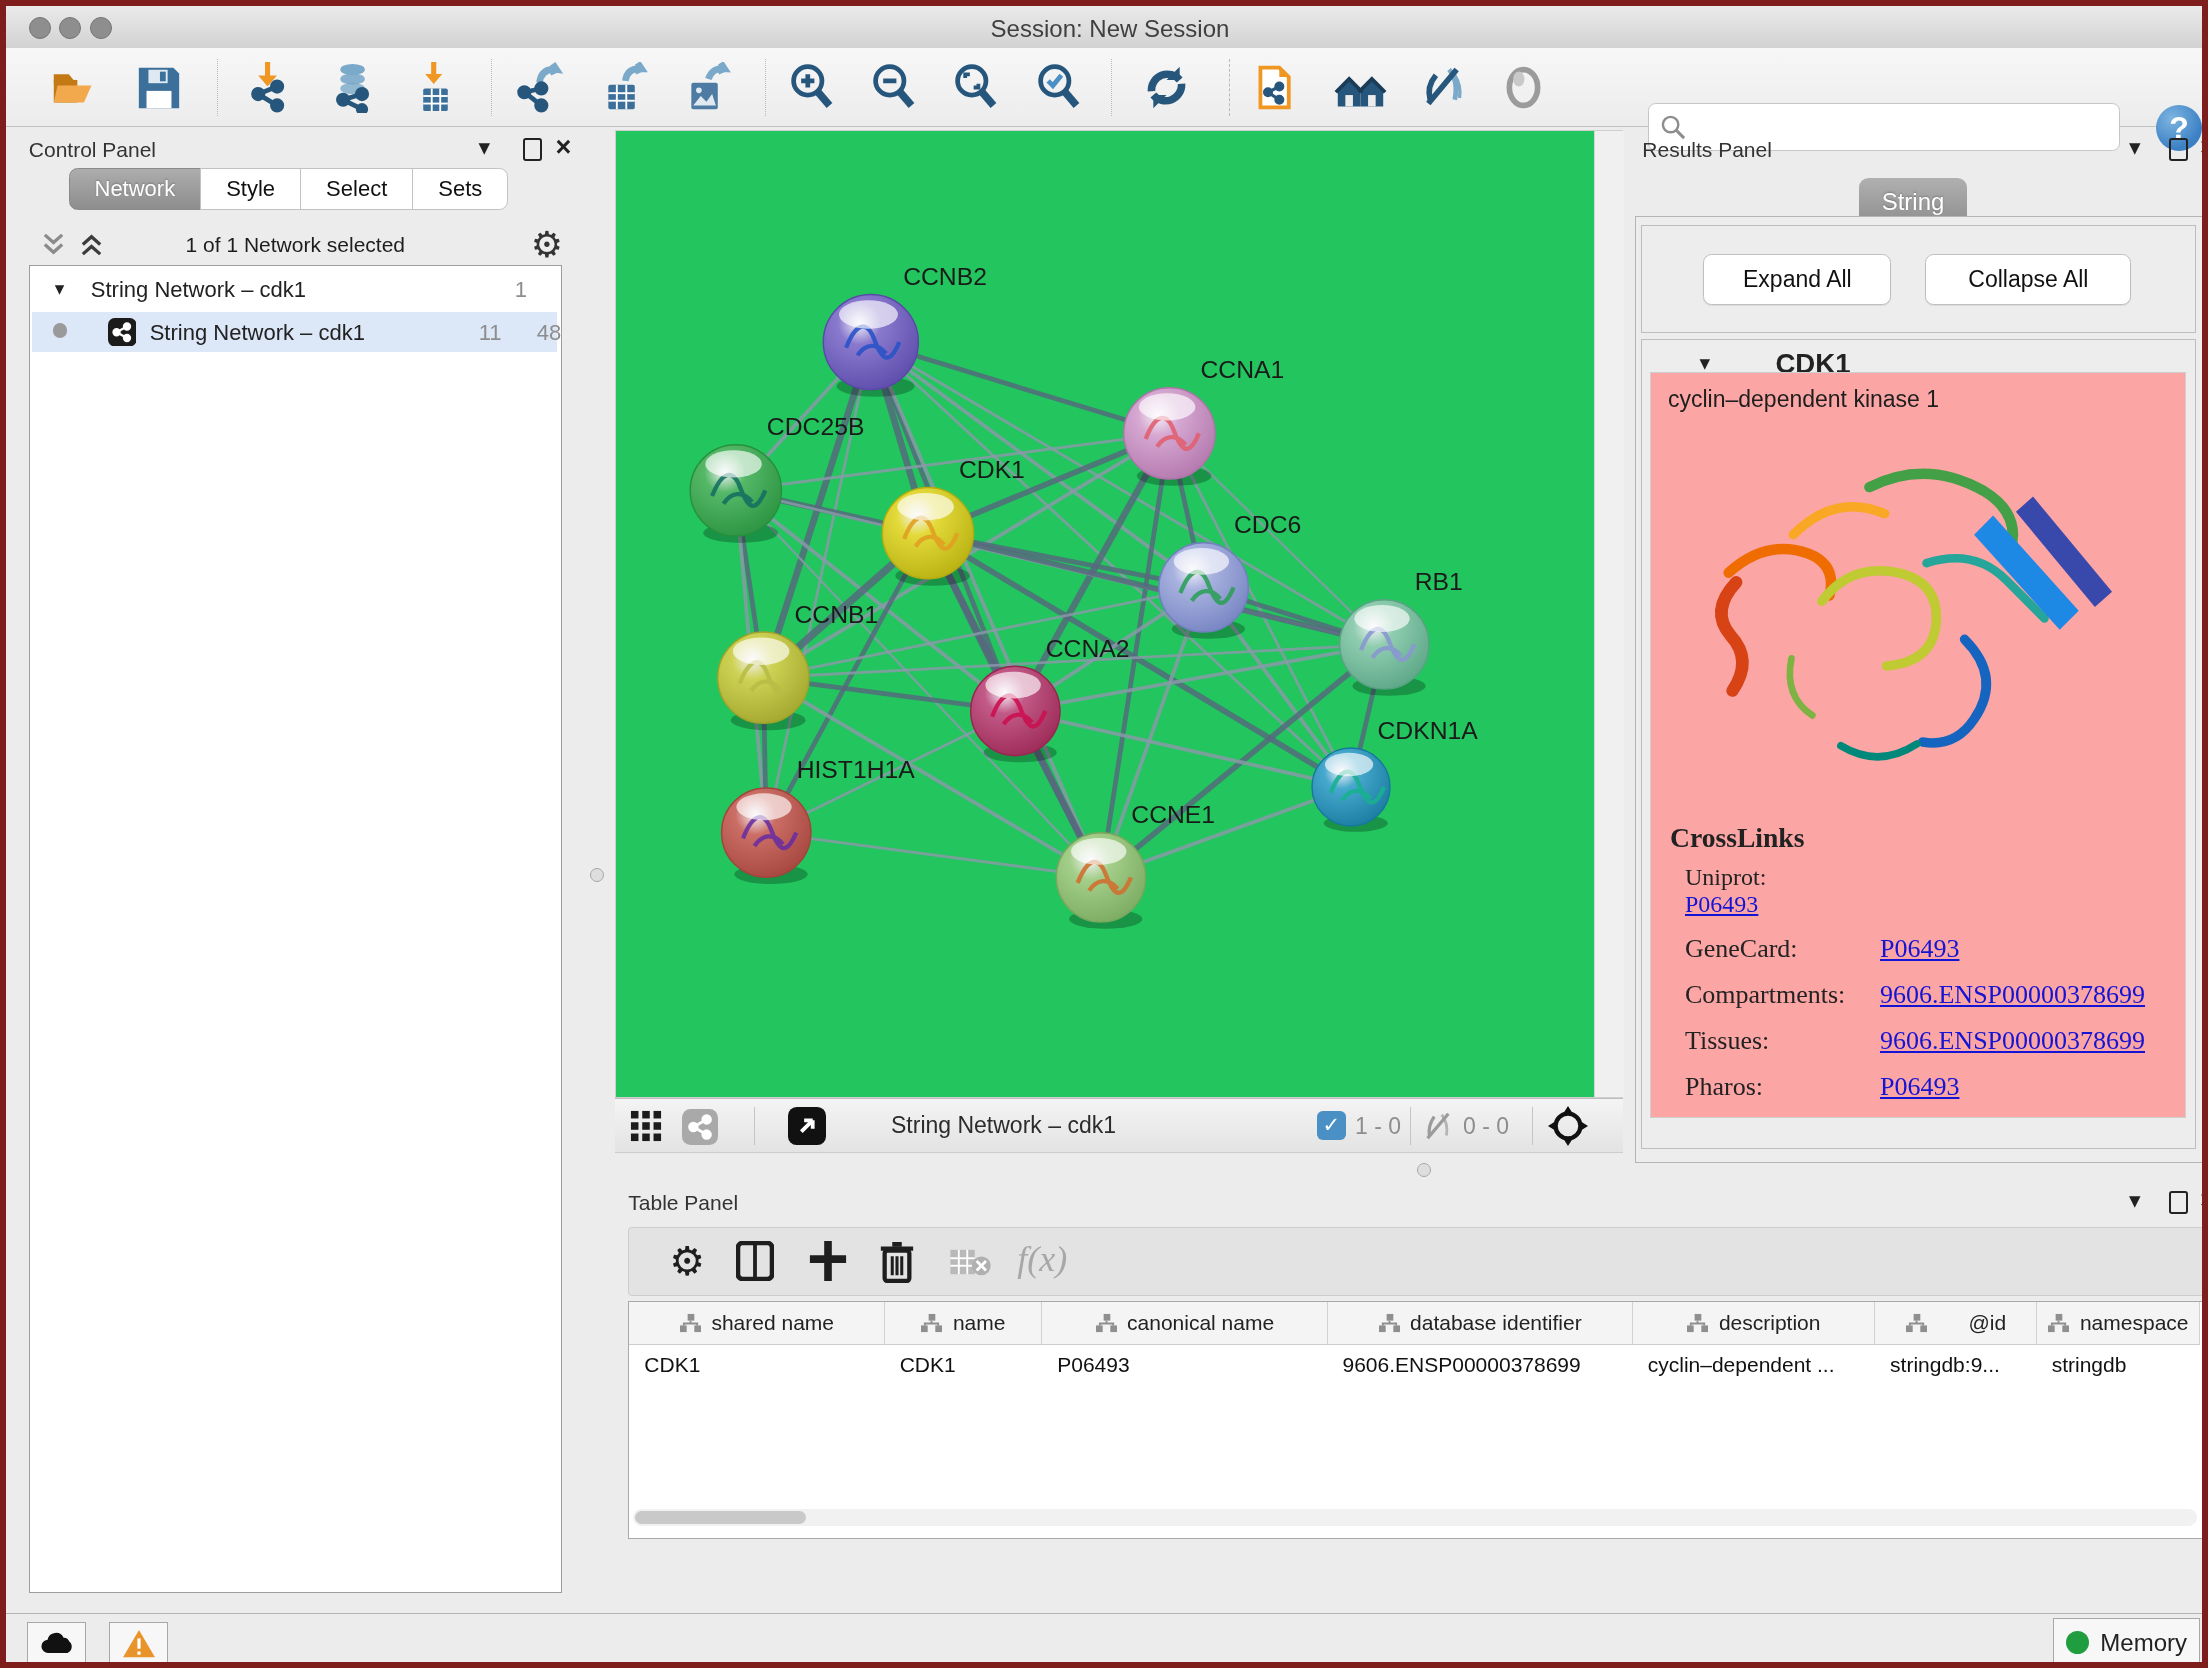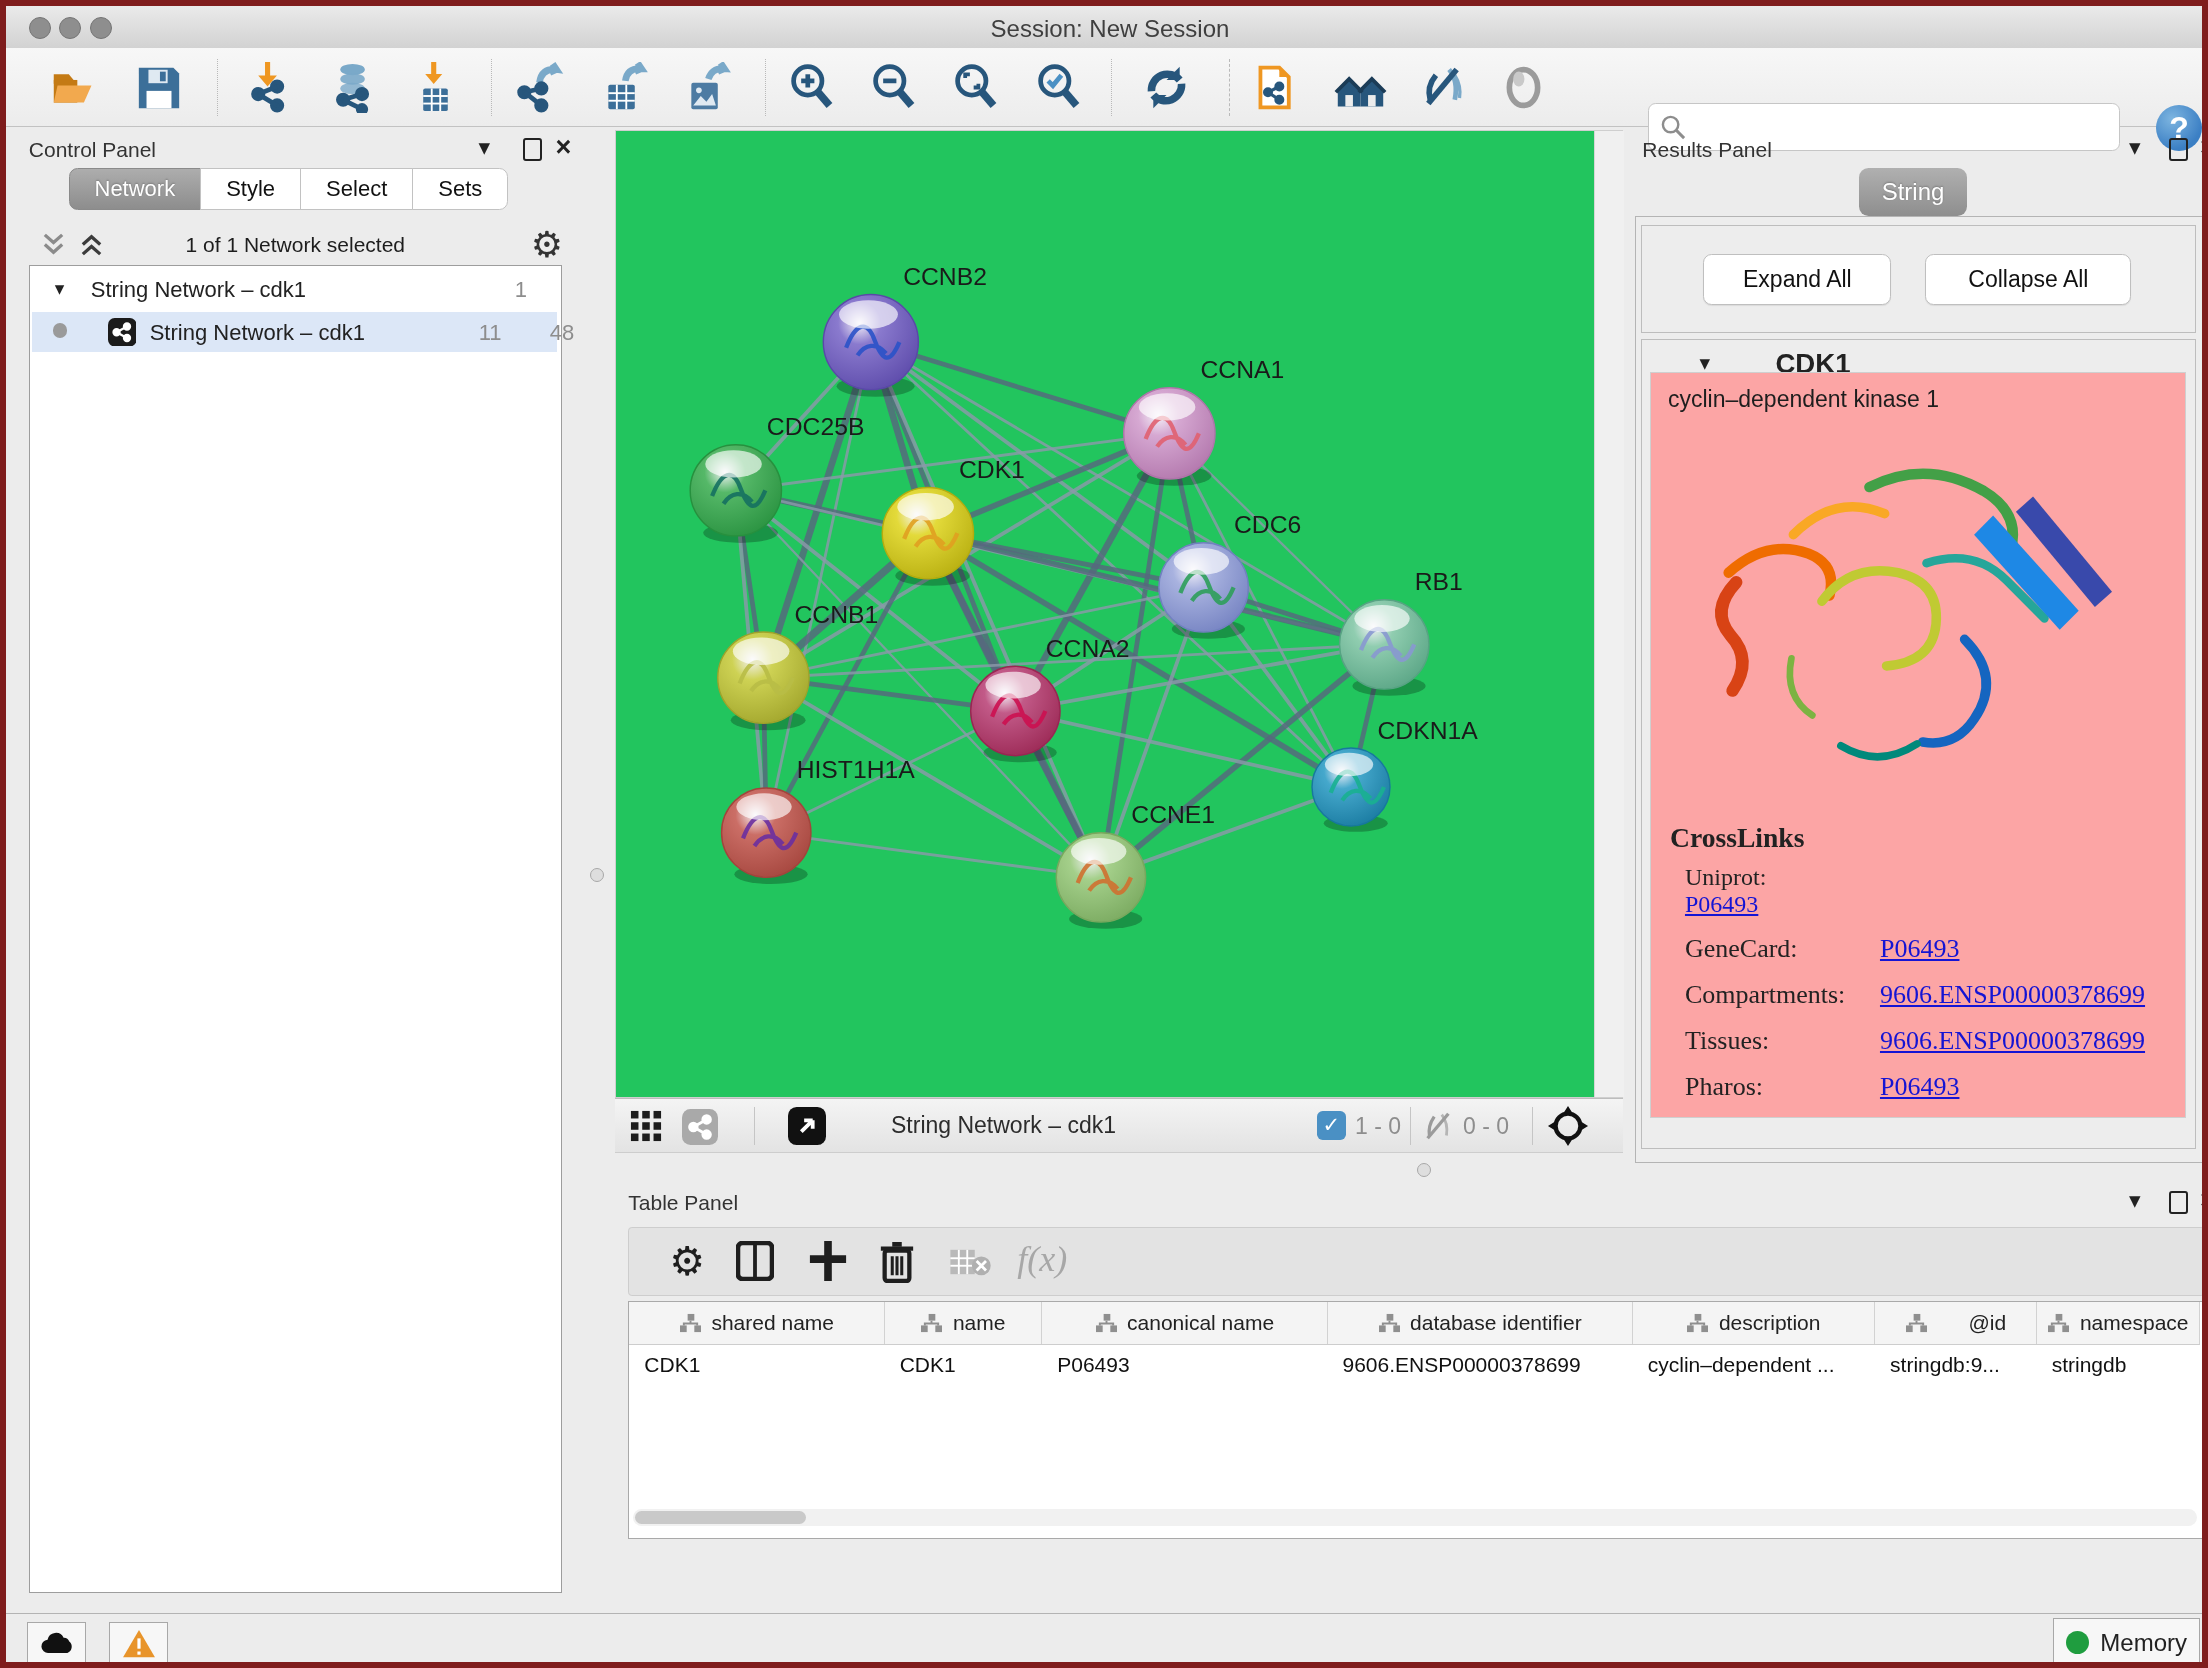--- a/index.html
+++ b/index.html
@@ -287,21 +287,21 @@
           <g stroke="#fff" stroke-width="2.4" fill="#fff">
             <circle cx="9" cy="15" r="3.2"></circle>
               <circle cx="20" cy="9" r="3.2"></circle>
               <circle cx="20" cy="21" r="3.2"></circle>
             <line x1="9" y1="15" x2="20" y2="9"></line>
               <line x1="9" y1="15" x2="20" y2="21"></line>
           </g>
         </svg>
         <span class="abs" style="left:118px;top:7.6px;font-size:22px">String Network – cdk1</span>
         <span class="abs graytext" style="left:447px;top:7.6px;font-size:22px">11</span>
-        <span class="abs graytext" style="left:518px;top:7.6px;font-size:22px">48</span>
+        <span class="abs graytext" style="left:505px;top:7.6px;font-size:22px">48</span>
       </div>
     </div>
   </div>
 
   <div class="abs handle" style="left:584px;top:862px"></div>
   <div class="abs handle" style="left:1597px;top:650px"></div>
   <div class="abs handle" style="left:1411px;top:1157px"></div>
 
   <div class="abs" style="left:609px;top:124px;width:1008px;height:968px;background:#22c55e;border:1px solid #cfcfcf;box-sizing:border-box">
     <svg id="graph-svg" width="1006" height="966" viewBox="0 0 1058 1016">
@@ -539,21 +539,21 @@
       <path d="M22 1 l5 8 h-10 Z M22 43 l5 -8 h-10 Z M1 22 l8 -5 v10 Z M43 22 l-8 -5 v10 Z" fill="#111"></path>
     </svg>
   </div>
 
   <div class="abs" style="left:1623px;top:124px;width:586px;height:1056px">
     <div class="abs ptitle" style="left:13.3px;top:7.6px">Results Panel</div>
     <div class="abs wicon" style="left:500px;top:5.7px">▾</div>
     <div class="abs sqicon" style="left:540px;top:7.6px"></div>
     <div class="abs wicon" style="left:571px;top:3.8px;font-weight:bold;font-size:27px">×</div>
 
-    <div class="abs" style="left:230px;top:38px;width:108px;height:48px;border-radius:9.5px;
+    <div class="abs" style="left:230px;top:48px;width:108px;height:48px;border-radius:9.5px;
          background:linear-gradient(#b0b0b0,#8e8e8e);color:#fff;font-size:24px;display:flex;align-items:center;justify-content:center;
          text-shadow:0 -1px 1.9px rgba(0,0,0,.25)">
       <span>String</span>
     </div>
 
     <div class="abs" style="left:5.7px;top:86px;width:571px;height:947px;background:#ededed;border:1.9px solid #b4b4b4;box-sizing:border-box">
       <div class="abs" style="left:5.7px;top:7.6px;width:555px;height:108px;border:1.9px solid #bdbdbd;box-sizing:border-box">
         <div class="abs btn" style="left:61px;top:28.5px;width:186px;height:49px">
           <span>Expand All</span>
         </div>

